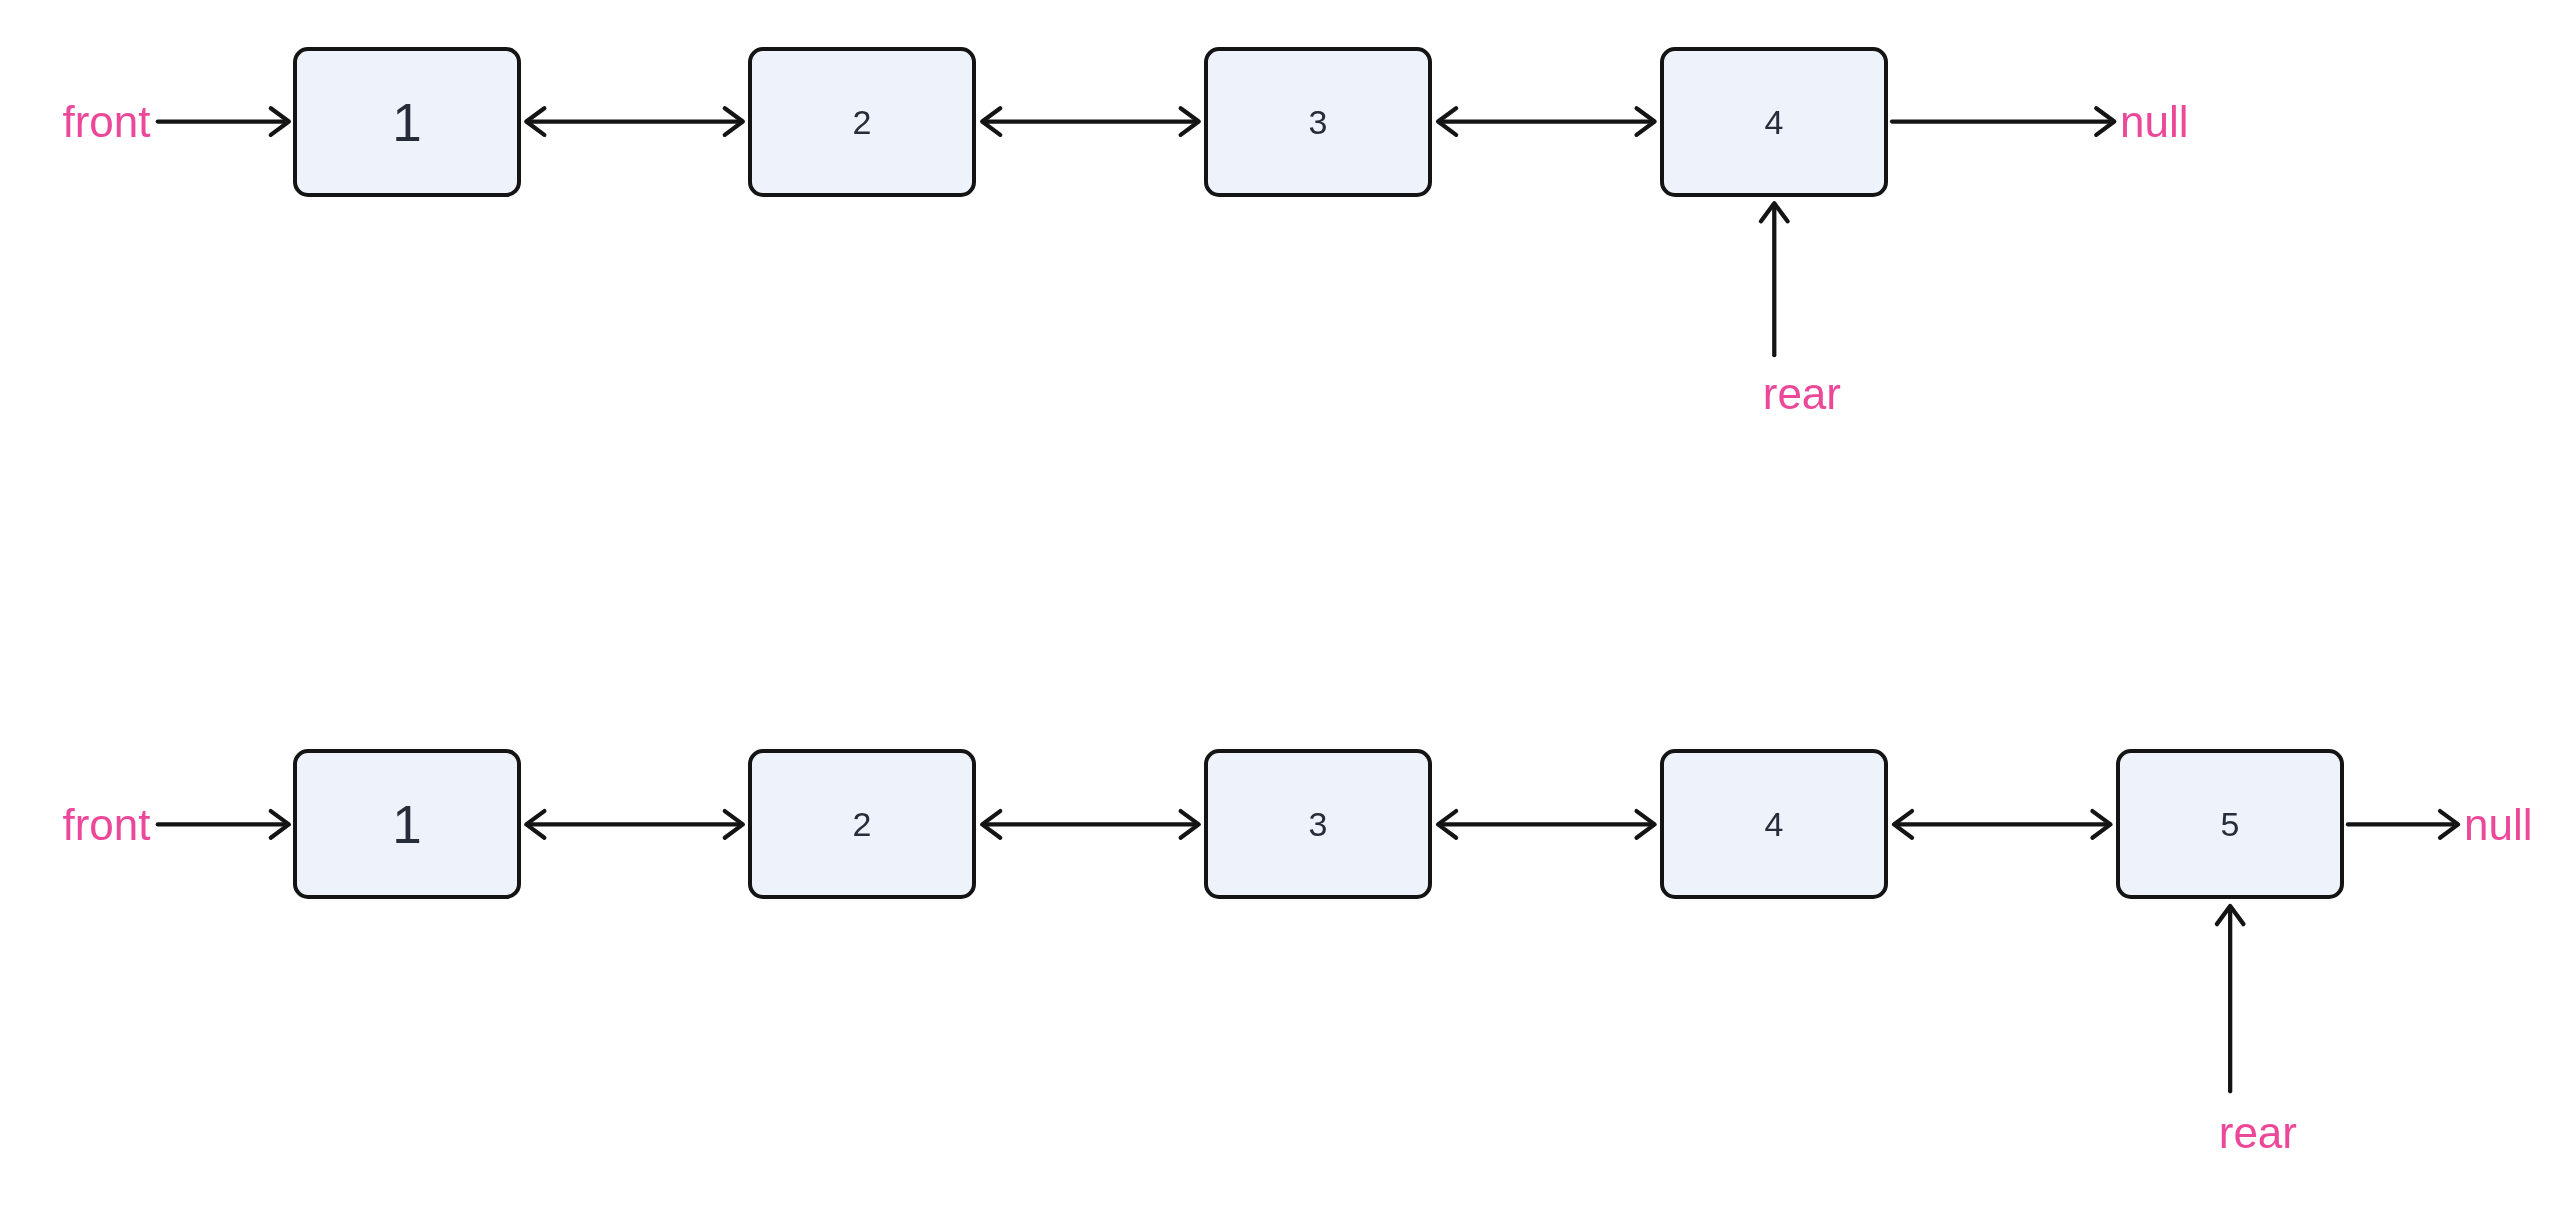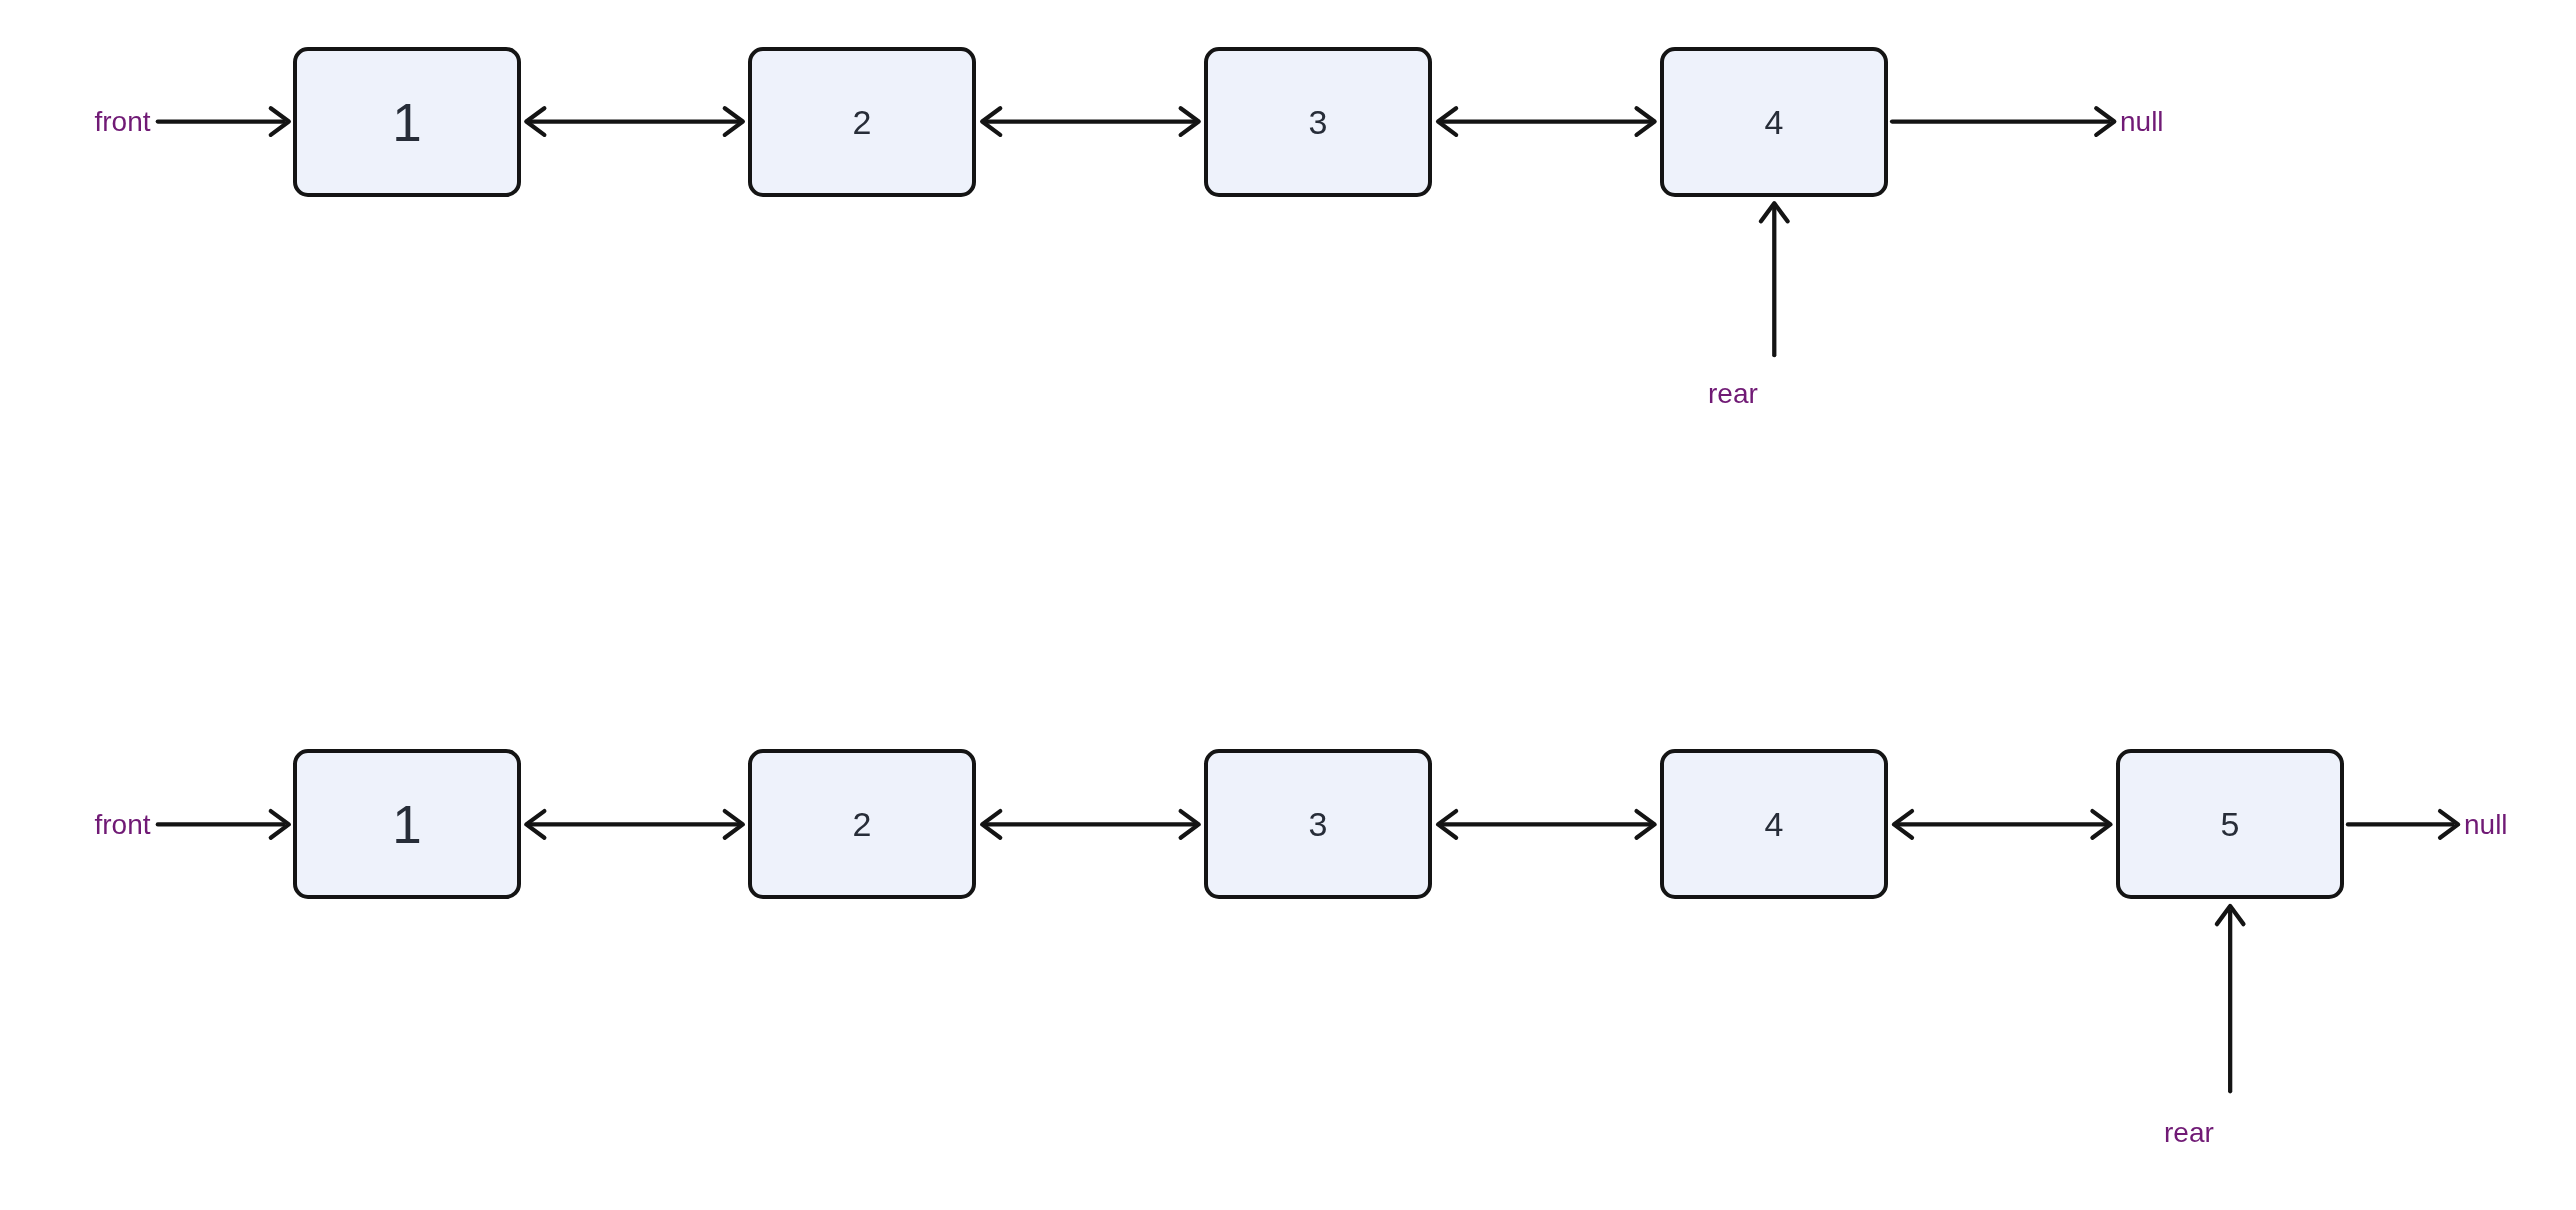--- a/index.html
+++ b/index.html
@@ -36,27 +36,27 @@
     justify-content: center;
   }
   .node .val {
     color: #272d38;
     font-size: 34px;
     line-height: 1;
   }
   .node.big .val { font-size: 53px; }
   .label {
     position: absolute;
-    color: #701a75;
-    font-size: 28px;
+    color: #ec4899;
+    font-size: 44px;
     line-height: 49px;
     white-space: nowrap;
   }
   .label.right { text-align: right; }
-  .label.center { text-align: left; }
+  .label.center { text-align: right; }
 
   
   .n-a { left: 293px; }
   .n-b { left: 748px; }
   .n-c { left: 1204px; }
   .n-d { left: 1660px; }
   .n-e { left: 2116px; }
   .r1 { top: 47px; }
   .r2 { top: 749px; }
 

